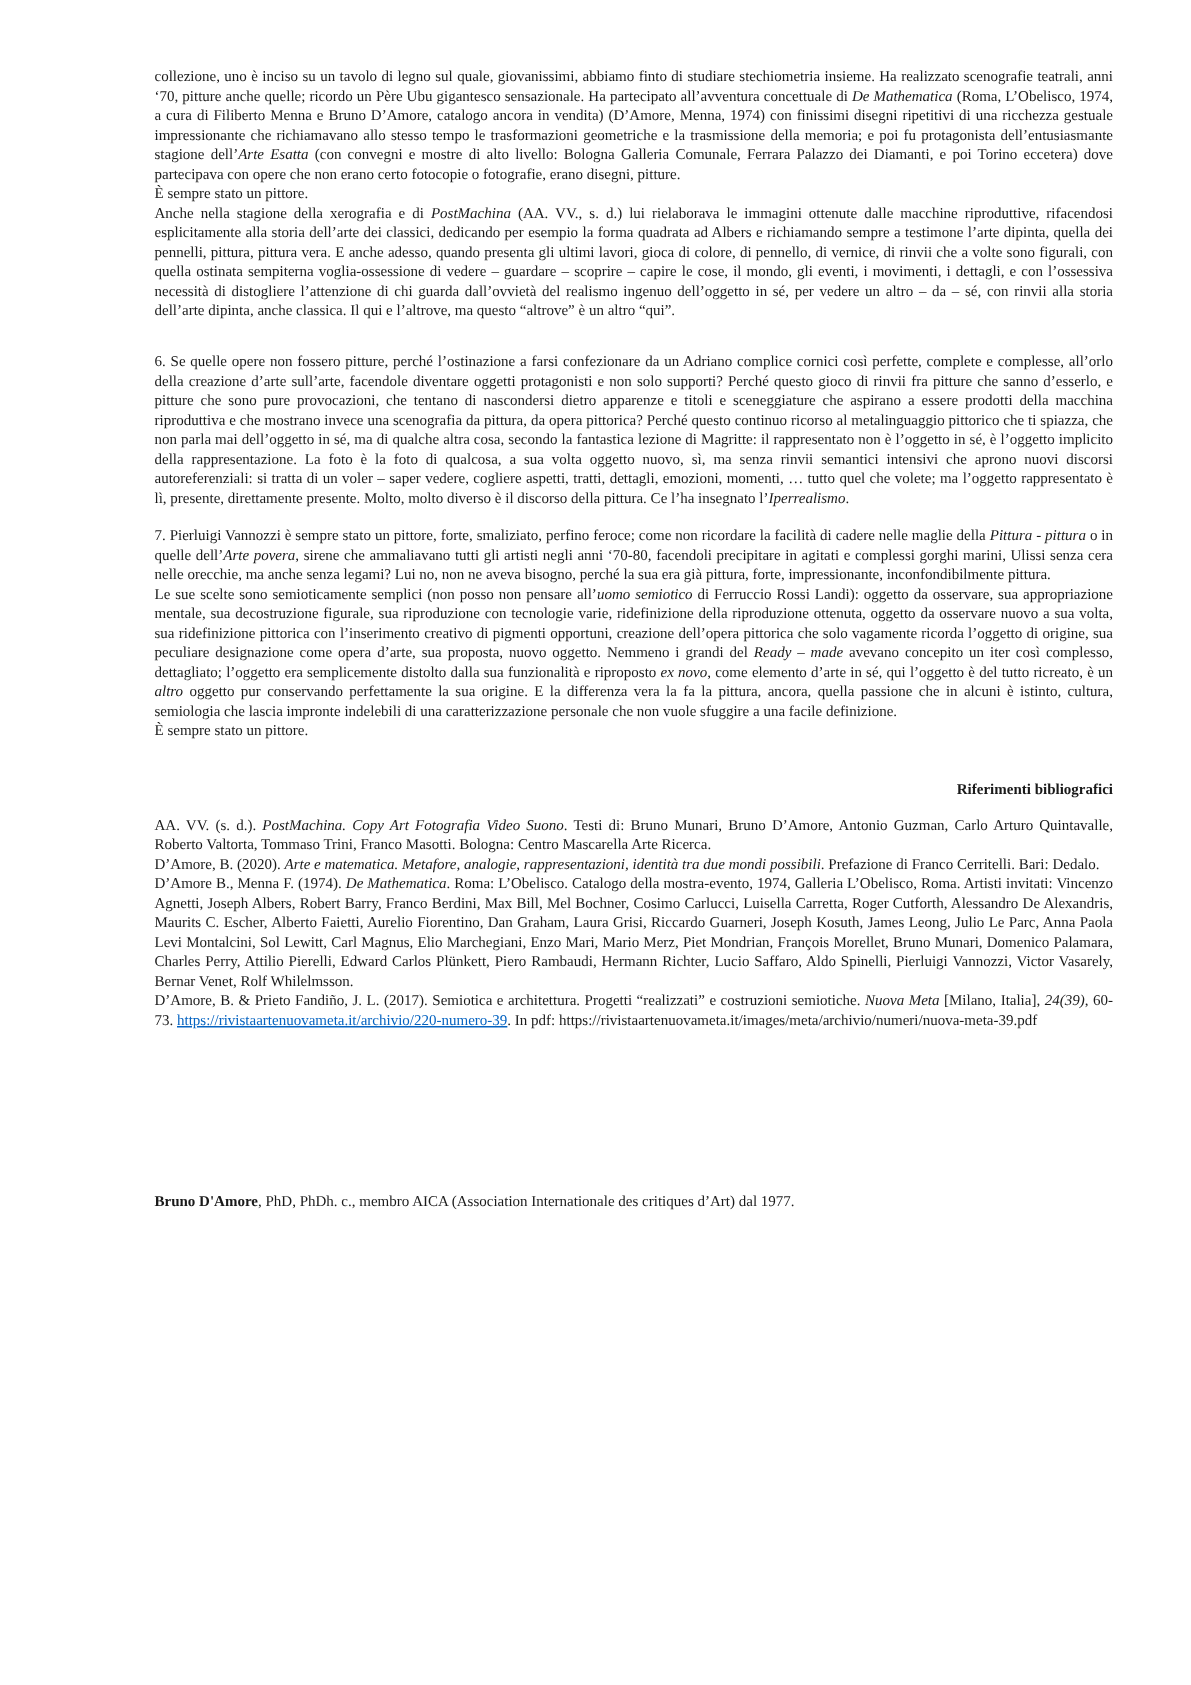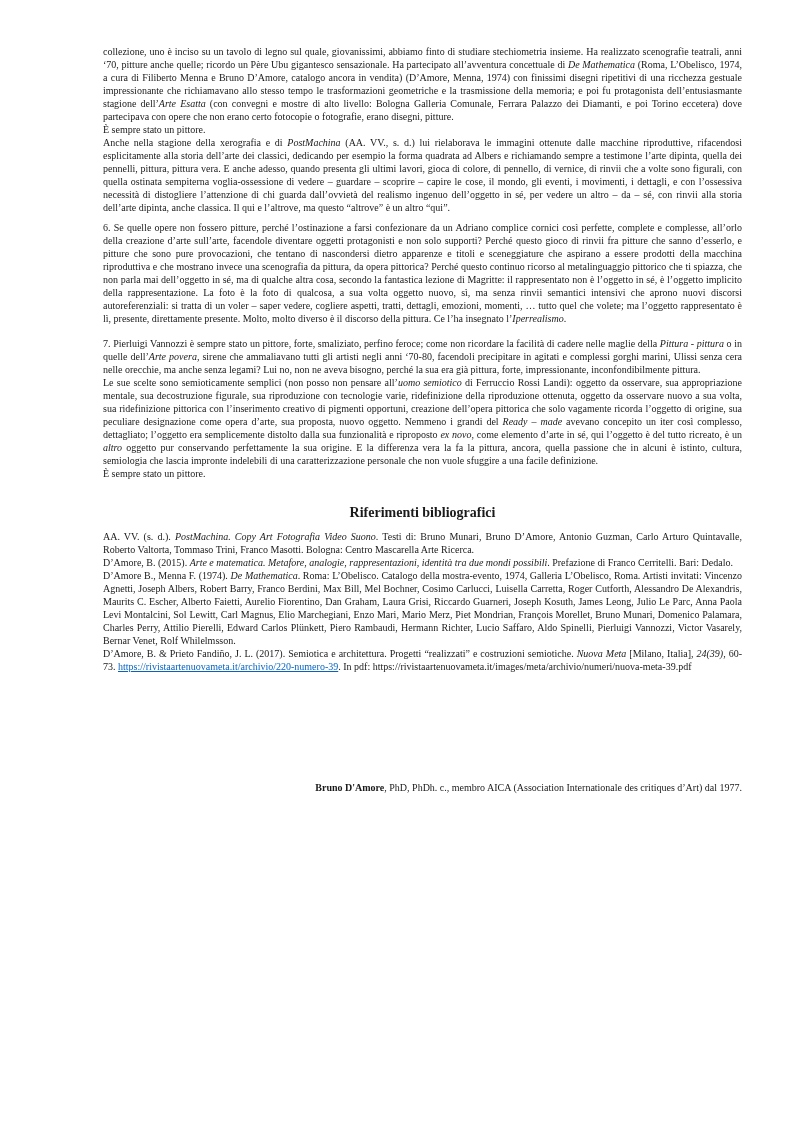--- a/index.html
+++ b/index.html
@@ -14,50 +14,50 @@
     font-size: 10px;
     line-height: 13px;
     color: #1a1a1a;
     overflow: hidden;
   }
   p { margin: 0; text-align: justify; }
   .i  { font-style: italic; }
   .b  { font-weight: bold; }
   .bi { font-weight: bold; font-style: italic; }
   a.link { text-decoration: underline; cursor: pointer; }
-  .gap-before-6 { margin-top: 7px; }
+  .gap-before-6 { margin-top: 21px; }
   .gap-before-7 { margin-top: 12px; }
   .bib-heading {
     margin: 26px 0 0 0;
     font-weight: bold;
-    font-size: 14px;
-    text-align: center;
+    font-size: 10px;
+    text-align: right;
   }
   .refs { margin-top: 11px; font-family: Liberation Serif, serif; }
-  .author-note { margin-top: 108px; text-align: right; }
+  .author-note { margin-top: 108px; text-align: left; }
 </style>
 </head>
 <body>
 
 <div class="page">
 
   <section>
     <p class="para"><span>collezione, uno è inciso su un tavolo di legno sul quale, giovanissimi, abbiamo finto di studiare stechiometria insieme. Ha realizzato scenografie teatrali, anni ‘70, pitture anche quelle; ricordo un Père Ubu gigantesco sensazionale. Ha partecipato all’avventura concettuale di </span><span class="i">De Mathematica</span><span> (Roma, L’Obelisco, 1974, a cura di Filiberto Menna e Bruno D’Amore, catalogo ancora in vendita) (D’Amore, Menna, 1974) con finissimi disegni ripetitivi di una ricchezza gestuale impressionante che richiamavano allo stesso tempo le trasformazioni geometriche e la trasmissione della memoria; e poi fu protagonista dell’entusiasmante stagione dell’</span><span class="i">Arte Esatta</span><span> (con convegni e mostre di alto livello: Bologna Galleria Comunale, Ferrara Palazzo dei Diamanti, e poi Torino eccetera) dove partecipava con opere che non erano certo fotocopie o fotografie, erano disegni, pitture.</span></p>
     <p class="para"><span>È sempre stato un pittore.</span></p>
     <p class="para"><span>Anche nella stagione della xerografia e di </span><span class="i">PostMachina</span><span> (AA. VV., s. d.) lui rielaborava le immagini ottenute dalle macchine riproduttive, rifacendosi esplicitamente alla storia dell’arte dei classici, dedicando per esempio la forma quadrata ad Albers e richiamando sempre a testimone l’arte dipinta, quella dei pennelli, pittura, pittura vera. E anche adesso, quando presenta gli ultimi lavori, gioca di colore, di pennello, di vernice, di rinvii che a volte sono figurali, con quella ostinata sempiterna voglia-ossessione di vedere – guardare – scoprire – capire le cose, il mondo, gli eventi, i movimenti, i dettagli, e con l’ossessiva necessità di distogliere l’attenzione di chi guarda dall’ovvietà del realismo ingenuo dell’oggetto in sé, per vedere un altro – da – sé, con rinvii alla storia dell’arte dipinta, anche classica. Il qui e l’altrove, ma questo “altrove” è un altro “qui”.</span></p>
     <p class="para gap-before-6"><span>6. Se quelle opere non fossero pitture, perché l’ostinazione a farsi confezionare da un Adriano complice cornici così perfette, complete e complesse, all’orlo della creazione d’arte sull’arte, facendole diventare oggetti protagonisti e non solo supporti? Perché questo gioco di rinvii fra pitture che sanno d’esserlo, e pitture che sono pure provocazioni, che tentano di nascondersi dietro apparenze e titoli e sceneggiature che aspirano a essere prodotti della macchina riproduttiva e che mostrano invece una scenografia da pittura, da opera pittorica? Perché questo continuo ricorso al metalinguaggio pittorico che ti spiazza, che non parla mai dell’oggetto in sé, ma di qualche altra cosa, secondo la fantastica lezione di Magritte: il rappresentato non è l’oggetto in sé, è l’oggetto implicito della rappresentazione. La foto è la foto di qualcosa, a sua volta oggetto nuovo, sì, ma senza rinvii semantici intensivi che aprono nuovi discorsi autoreferenziali: si tratta di un voler – saper vedere, cogliere aspetti, tratti, dettagli, emozioni, momenti, … tutto quel che volete; ma l’oggetto rappresentato è lì, presente, direttamente presente. Molto, molto diverso è il discorso della pittura. Ce l’ha insegnato l’</span><span class="i">Iperrealismo</span><span>.</span></p>
     <p class="para gap-before-7"><span>7. Pierluigi Vannozzi è sempre stato un pittore, forte, smaliziato, perfino feroce; come non ricordare la facilità di cadere nelle maglie della </span><span class="i">Pittura - pittura</span><span> o in quelle dell’</span><span class="i">Arte povera</span><span>, sirene che ammaliavano tutti gli artisti negli anni ‘70-80, facendoli precipitare in agitati e complessi gorghi marini, Ulissi senza cera nelle orecchie, ma anche senza legami? Lui no, non ne aveva bisogno, perché la sua era già pittura, forte, impressionante, inconfondibilmente pittura.</span></p>
     <p class="para"><span>Le sue scelte sono semioticamente semplici (non posso non pensare all’</span><span class="i">uomo semiotico</span><span> di Ferruccio Rossi Landi): oggetto da osservare, sua appropriazione mentale, sua decostruzione figurale, sua riproduzione con tecnologie varie, ridefinizione della riproduzione ottenuta, oggetto da osservare nuovo a sua volta, sua ridefinizione pittorica con l’inserimento creativo di pigmenti opportuni, creazione dell’opera pittorica che solo vagamente ricorda l’oggetto di origine, sua peculiare designazione come opera d’arte, sua proposta, nuovo oggetto. Nemmeno i grandi del </span><span class="i">Ready – made</span><span> avevano concepito un iter così complesso, dettagliato; l’oggetto era semplicemente distolto dalla sua funzionalità e riproposto </span><span class="i">ex novo</span><span>, come elemento d’arte in sé, qui l’oggetto è del tutto ricreato, è un </span><span class="i">altro</span><span> oggetto pur conservando perfettamente la sua origine. E la differenza vera la fa la pittura, ancora, quella passione che in alcuni è istinto, cultura, semiologia che lascia impronte indelebili di una caratterizzazione personale che non vuole sfuggire a una facile definizione.</span></p>
     <p class="para"><span>È sempre stato un pittore.</span></p>
   </section>
 
   <p class="bib-heading">Riferimenti bibliografici</p>
 
   <section class="refs">
     <p class="ref"><span>AA. VV. (s. d.). </span><span class="i">PostMachina. Copy Art Fotografia Video Suono</span><span>. Testi di: Bruno Munari, Bruno D’Amore, Antonio Guzman, Carlo Arturo Quintavalle, Roberto Valtorta, Tommaso Trini, Franco Masotti. Bologna: Centro Mascarella Arte Ricerca.</span></p>
-    <p class="ref"><span>D’Amore, B. (2015). </span><span class="i">Arte e matematica. Metafore, analogie, rappresentazioni, identità tra due mondi possibili</span><span>. Prefazione di Franco Cerritelli. Bari: Dedalo.</span></p>
+    <p class="ref"><span>D’Amore, B. (2020). </span><span class="i">Arte e matematica. Metafore, analogie, rappresentazioni, identità tra due mondi possibili</span><span>. Prefazione di Franco Cerritelli. Bari: Dedalo.</span></p>
     <p class="ref"><span>D’Amore B., Menna F. (1974). </span><span class="i">De Mathematica</span><span>. Roma: L’Obelisco. Catalogo della mostra-evento, 1974, Galleria L’Obelisco, Roma. Artisti invitati: Vincenzo Agnetti, Joseph Albers, Robert Barry, Franco Berdini, Max Bill, Mel Bochner, Cosimo Carlucci, Luisella Carretta, Roger Cutforth, Alessandro De Alexandris, Maurits C. Escher, Alberto Faietti, Aurelio Fiorentino, Dan Graham, Laura Grisi, Riccardo Guarneri, Joseph Kosuth, James Leong, Julio Le Parc, Anna Paola Levi Montalcini, Sol Lewitt, Carl Magnus, Elio Marchegiani, Enzo Mari, Mario Merz, Piet Mondrian, François Morellet, Bruno Munari, Domenico Palamara, Charles Perry, Attilio Pierelli, Edward Carlos Plünkett, Piero Rambaudi, Hermann Richter, Lucio Saffaro, Aldo Spinelli, Pierluigi Vannozzi, Victor Vasarely, Bernar Venet, Rolf Whilelmsson.</span></p>
     <p class="ref"><span>D’Amore, B. &amp; Prieto Fandiño, J. L. (2017). Semiotica e architettura. Progetti “realizzati” e costruzioni semiotiche. </span><span class="i">Nuova Meta</span><span> [Milano, Italia], </span><span class="i">24(39)</span><span>, 60-73. </span><a class="link" href="#" style="color: rgb(5, 99, 193);">https://rivistaartenuovameta.it/archivio/220-numero-39</a><span>. In pdf: https://rivistaartenuovameta.it/images/meta/archivio/numeri/nuova-meta-39.pdf</span></p>
   </section>
 
   <p class="author-note"><span class="b">Bruno D'Amore</span><span>, PhD, PhDh. c., membro AICA (Association Internationale des critiques d’Art) dal 1977.</span></p>
 
 </div>
 
 </body></html>

